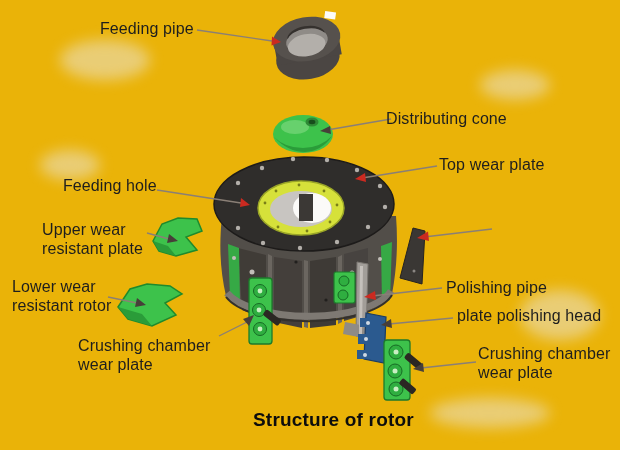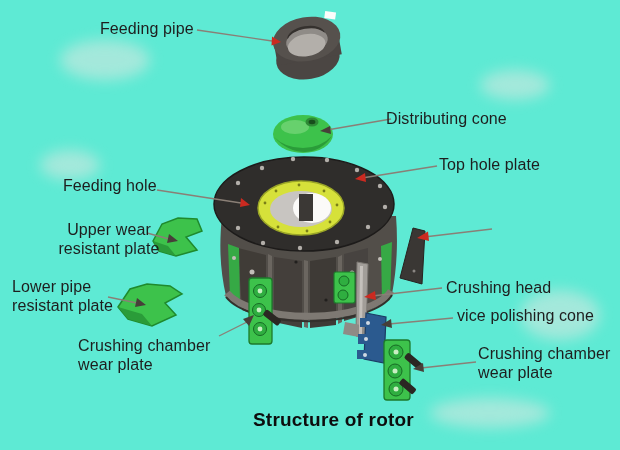--- a/index.html
+++ b/index.html
@@ -1,31 +1,31 @@
 <!DOCTYPE html>
 <html><head>
 <meta charset="utf-8">
 <style>
   html,body{margin:0;padding:0;background:#ffffff;}
   .canvas{
     position:relative;width:620px;height:450px;overflow:hidden;
-    background:#5eead4;font-family:"Liberation Sans",sans-serif;
+    background:#eab308;font-family:"Liberation Sans",sans-serif;
   }
   .sm{position:absolute;border-radius:50%;background:#e9e7e2;filter:blur(7px);opacity:.5;}
   .diagram-svg{position:absolute;left:0;top:0;}
   .lbl{
     position:absolute;font-size:16px;line-height:19px;color:#1e1e1e;
     white-space:nowrap;letter-spacing:.1px;
   }
   .wrap{white-space:normal;}
   .lbl-feeding-pipe{left:100px;top:19px;}
   .lbl-distributing-cone{left:386px;top:109px;}
   .lbl-top-wear-plate{left:439px;top:155px;}
   .lbl-feeding-hole{left:63px;top:176px;}
-  .lbl-upper-wear{left:53px;top:220px;width:112px;text-align:center;}
+  .lbl-upper-wear{left:42px;top:220px;width:112px;}
   .lbl-lower-wear{left:12px;top:277px;width:112px;}
   .lbl-crush-left{left:78px;top:336px;width:142px;}
   .lbl-guide-plate{left:493px;top:218px;}
   .lbl-polishing-head{left:446px;top:278px;}
   .lbl-vice-polishing{left:457px;top:306px;}
   .lbl-crush-right{left:478px;top:344px;width:142px;}
   .title{
     position:absolute;left:242px;top:409px;font-size:19px;font-weight:bold;
     color:#0d0d0d;letter-spacing:.2px;margin-left:11px;
   }
@@ -206,23 +206,23 @@
       <polygon points="243,319 254,315 249,326" fill="#473f39"></polygon>
       <polygon points="428,231.5 417,238 429,241" fill="#cb2a20"></polygon>
       <polygon points="375,291 364,297 376,300" fill="#cb2a20"></polygon>
       <polygon points="391,319 381,325 392,328" fill="#473f39"></polygon>
       <polygon points="423,363 413,369 424,372" fill="#473f39"></polygon>
     </g>
   </svg>
 
   <div class="lbl lbl-feeding-pipe">Feeding pipe</div>
   <div class="lbl lbl-distributing-cone">Distributing cone</div>
-  <div class="lbl lbl-top-wear-plate">Top hole plate</div>
+  <div class="lbl lbl-top-wear-plate">Top wear plate</div>
   <div class="lbl lbl-feeding-hole">Feeding hole</div>
   <div class="lbl wrap lbl-upper-wear">Upper wear resistant plate</div>
-  <div class="lbl wrap lbl-lower-wear">Lower pipe resistant plate</div>
+  <div class="lbl wrap lbl-lower-wear">Lower wear resistant rotor</div>
   <div class="lbl wrap lbl-crush-left">Crushing chamber wear plate</div>
-  <div class="lbl lbl-polishing-head">Crushing head</div>
-  <div class="lbl lbl-vice-polishing">vice polishing cone</div>
+  <div class="lbl lbl-polishing-head">Polishing pipe</div>
+  <div class="lbl lbl-vice-polishing">plate polishing head</div>
   <div class="lbl wrap lbl-crush-right">Crushing chamber wear plate</div>
 
   <div class="title">Structure of rotor</div>
 </div>
 
 </body></html>

